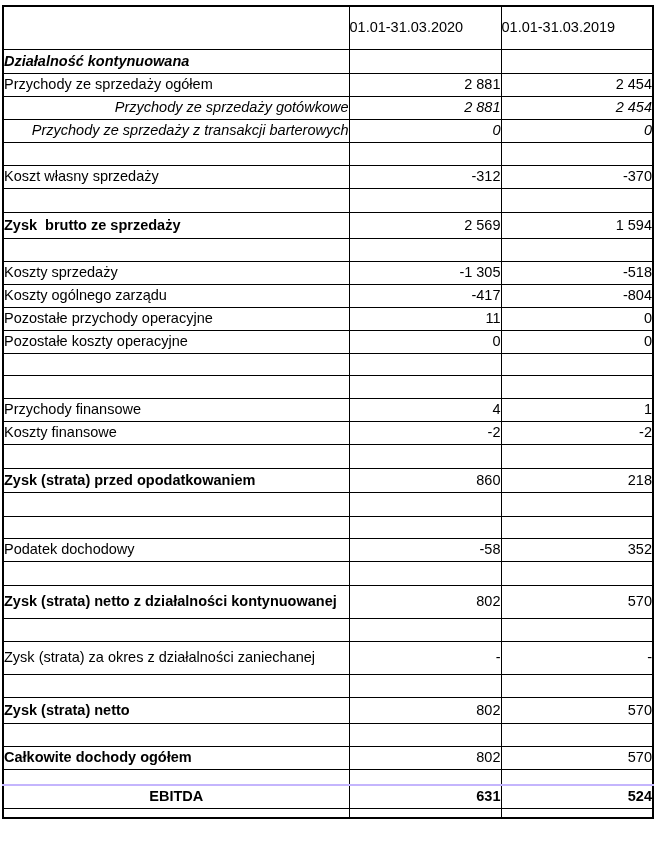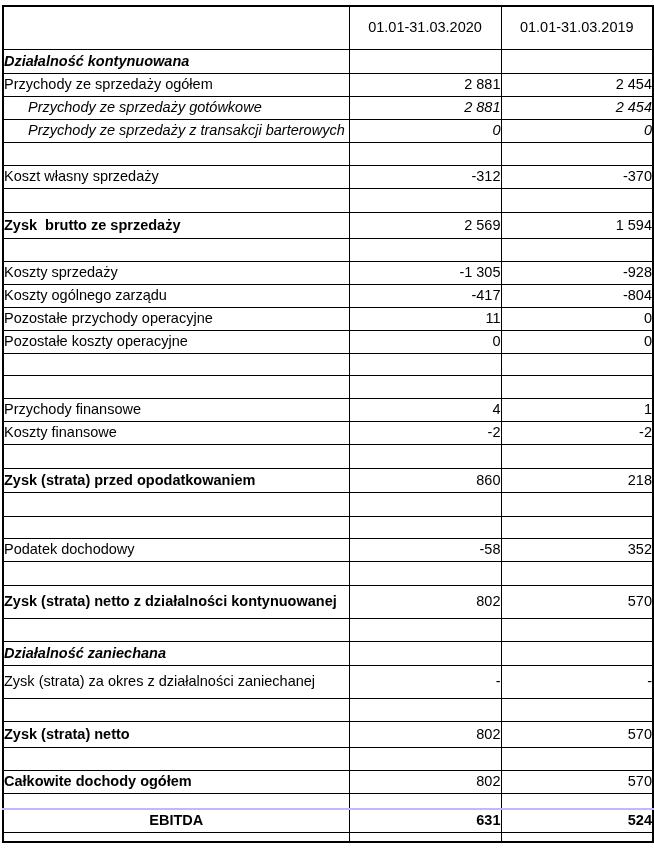--- a/index.html
+++ b/index.html
@@ -29,37 +29,37 @@
     vertical-align: middle;
     overflow: hidden;
     white-space: pre;
     font-weight: normal;
     line-height: 1.15;
   }
   table.fin { border: 2px solid #000000; }
   th.corner { }
   th.col-h {
     font-weight: bold;
-    text-align: center;
+    text-align: left;
     padding-right: 6px;
   }
   tr.hdr { height: 43px; }
   td.lbl {
     text-align: left;
     padding-left: 7px;
   }
   td.val {
     text-align: right;
     padding-right: 6px;
   }
   tr.sec td {
     font-weight: bold;
     font-style: italic;
   }
-  tr.sub td { font-style: italic; }
+  tr.sub td { font-style: italic; text-align: right; }
   tr.sub td.lbl { padding-left: 24px; }
   tr.bold td.lbl { font-weight: bold; }
   tr.ebitda td {
     border-top: 2px solid #c4b5fd;
     font-weight: bold;
   }
   tr.ebitda td.lbl {
     text-align: center;
     padding-left: 0;
   }
@@ -124,21 +124,21 @@
         <td class="val">1 594</td>
       </tr>
       <tr style="height:23px">
         <td class="lbl"></td>
         <td class="val"></td>
         <td class="val"></td>
       </tr>
       <tr style="height:23px">
         <td class="lbl">Koszty sprzedaży</td>
         <td class="val">-1 305</td>
-        <td class="val">-928</td>
+        <td class="val">-518</td>
       </tr>
       <tr style="height:23px">
         <td class="lbl">Koszty ogólnego zarządu</td>
         <td class="val">-417</td>
         <td class="val">-804</td>
       </tr>
       <tr style="height:23px">
         <td class="lbl">Pozostałe przychody operacyjne</td>
         <td class="val">11</td>
         <td class="val">0</td>
@@ -198,25 +198,20 @@
         <td class="val"></td>
         <td class="val"></td>
       </tr>
       <tr class="bold" style="height:33px">
         <td class="lbl">Zysk (strata) netto z działalności kontynuowanej</td>
         <td class="val">802</td>
         <td class="val">570</td>
       </tr>
       <tr style="height:23px">
         <td class="lbl"></td>
-        <td class="val"></td>
-        <td class="val"></td>
-      </tr>
-      <tr class="sec" style="height:24px">
-        <td class="lbl">Działalność zaniechana</td>
         <td class="val"></td>
         <td class="val"></td>
       </tr>
       <tr style="height:33px">
         <td class="lbl">Zysk (strata) za okres z działalności zaniechanej</td>
         <td class="val">-</td>
         <td class="val">-</td>
       </tr>
       <tr style="height:23px">
         <td class="lbl"></td>

